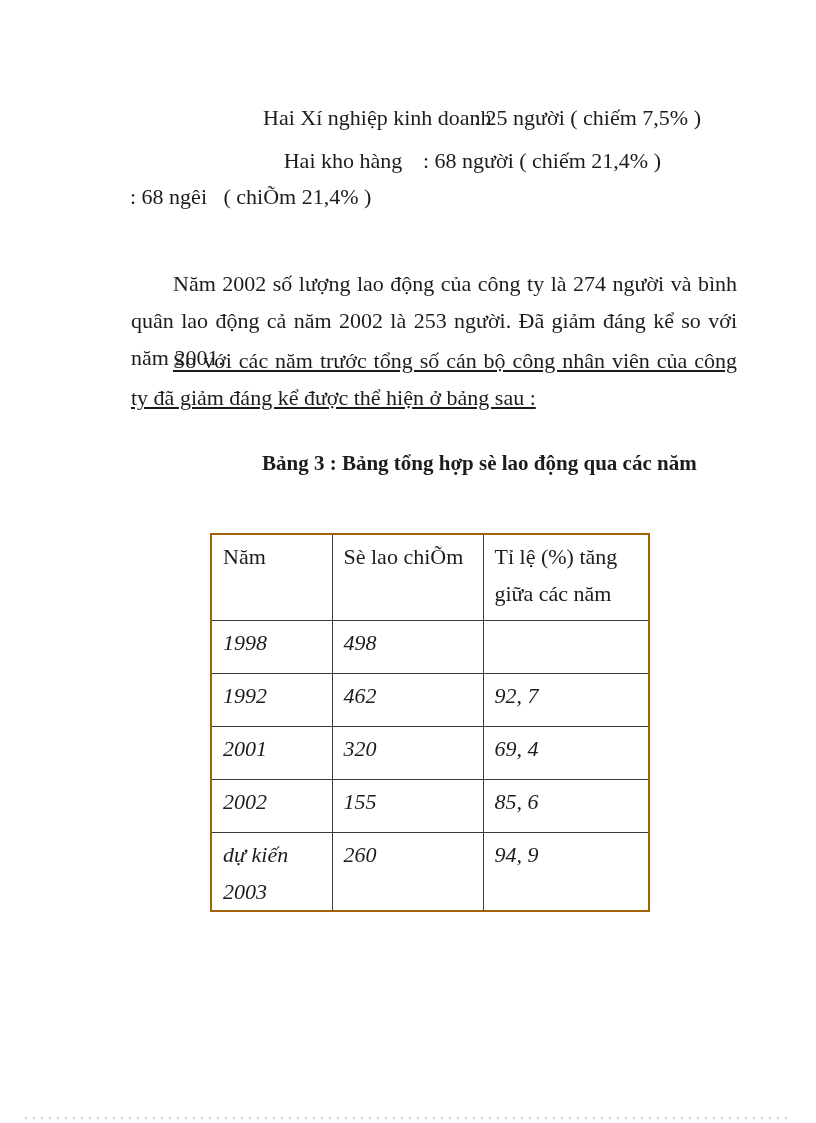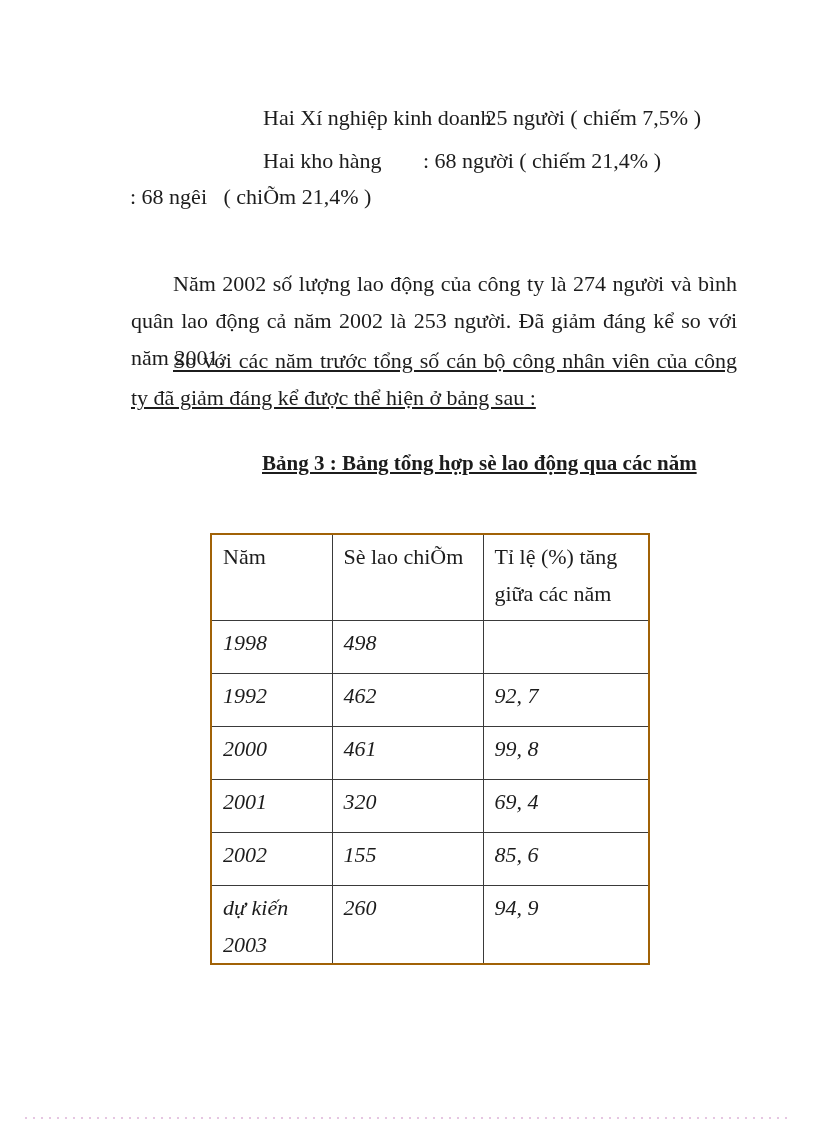--- a/index.html
+++ b/index.html
@@ -24,21 +24,20 @@
   .para {
     width: 606px;
     text-align: justify;
     text-indent: 42px;
     line-height: 37px;
   }
   .caption {
     font-weight: bold;
     white-space: nowrap;
     font-size: 21px;
-    text-decoration: underline;
   }
   table.labor {
     border-collapse: collapse;
     table-layout: fixed;
     border: 2px solid #a16207;
   }
   table.labor td, table.labor th {
     border: 1px solid #3a3a3a;
     vertical-align: top;
     text-align: left;
@@ -67,21 +66,21 @@
 </style>
 </head>
 <body>
 
 <div class="page">
 
   <div class="abs tabline" style="left:263px; top:105px;">
     <span class="lbl lbl-w1">Hai Xí nghiệp kinh doanh</span><span>: 25 người ( chiếm 7,5% )</span>
   </div>
 
-  <div class="abs tabline" style="left:263px; top:148px;">
+  <div class="abs tabline" style="left:263px; top:148px;text-align:center;">
     <span class="lbl lbl-w2">Hai kho hàng</span><span>: 68 người ( chiếm 21,4% )</span>
   </div>
 
   <div class="abs wrapline" style="left:130px; top:184px;">: 68 ngêi   ( chiÕm 21,4% )</div>
 
 
   <div class="abs para" style="left:131px; top:265px;">Năm 2002 số lượng lao động của công ty là 274 người và bình quân lao động cả năm 2002 là 253 người. Đã giảm đáng kể so với năm 2001.</div>
 
   <div class="abs para" style="left:131px; top:342px;text-decoration:underline;">So với các năm trước tổng số cán bộ công nhân viên  của công ty đã giảm đáng kể được thể hiện ở bảng sau :</div>
 
@@ -105,25 +104,20 @@
           <td>1998</td>
           <td>498</td>
           <td></td>
         </tr>
         <tr>
           <td>1992</td>
           <td>462</td>
           <td>92, 7</td>
         </tr>
         <tr>
-          <td>2000</td>
-          <td>461</td>
-          <td>99, 8</td>
-        </tr>
-        <tr>
           <td>2001</td>
           <td>320</td>
           <td>69, 4</td>
         </tr>
         <tr>
           <td>2002</td>
           <td>155</td>
           <td>85, 6</td>
         </tr>
         <tr>

